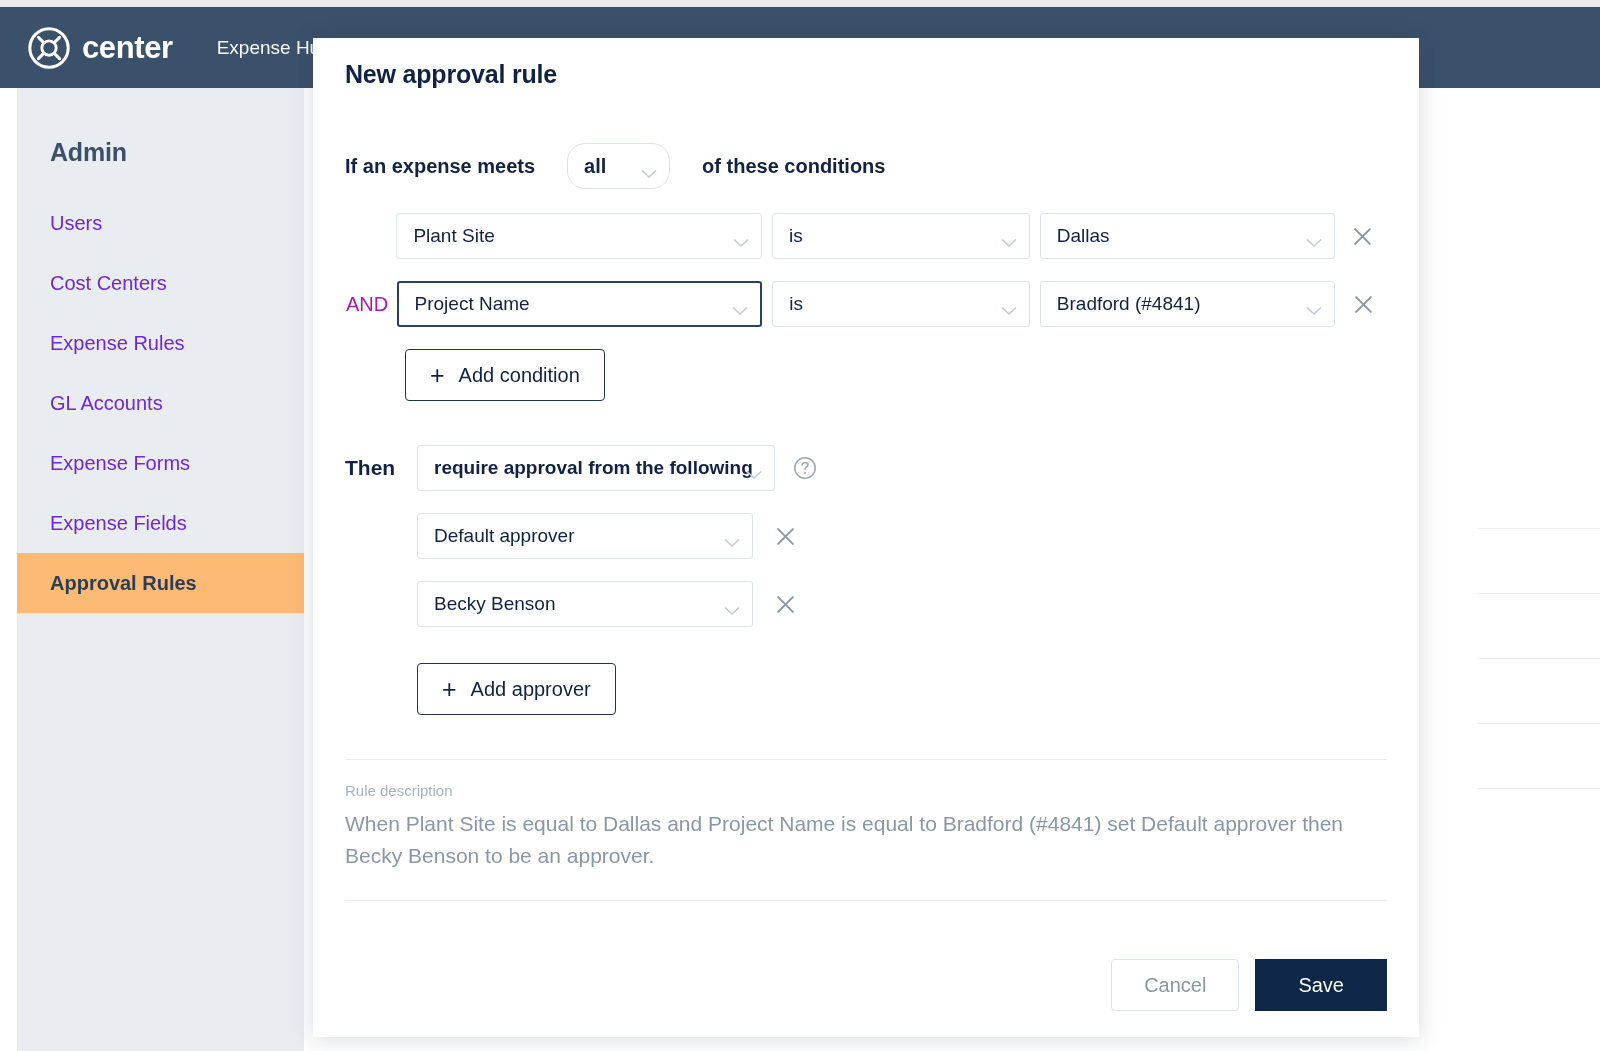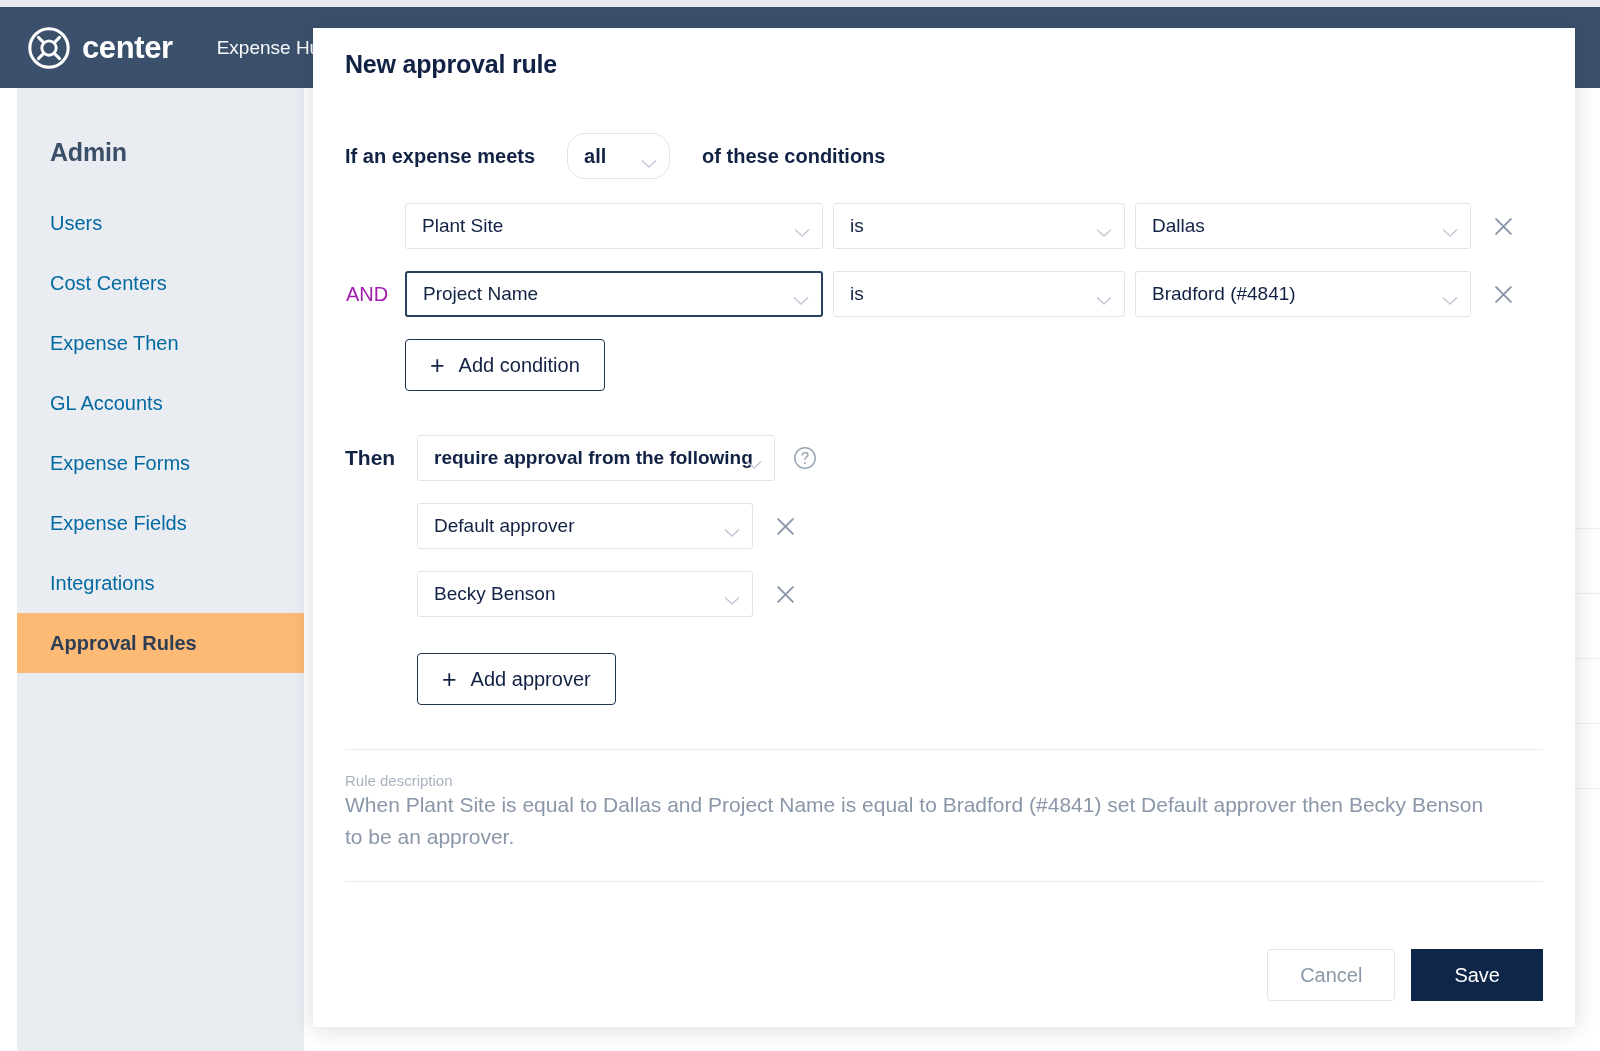--- a/index.html
+++ b/index.html
@@ -66,21 +66,21 @@
     font-weight: 700;
     padding: 50px 0 0 33px;
     letter-spacing: -0.2px;
   }
   .sidebar-list { margin-top: 26px; }
   .sidebar-item {
     height: 60px;
     display: flex;
     align-items: center;
     padding-left: 33px;
-    color: #0369a1;
+    color: #6d28d9;
     font-size: 20px;
   }
   .sidebar-item.active {
     background: #fdba74;
     font-weight: 700;
     color: #2d3e54;
   }
 
   
   .content-bg {
@@ -102,22 +102,22 @@
     justify-content: flex-end;
     padding-right: 18px;
     color: #8b99ad;
     font-size: 19px;
   }
   .bg-row.blank { color: transparent; }
 
   
   .modal {
     position: absolute;
-    left: 313px; top: 28px;
-    width: 1262px; height: 999px;
+    left: 313px; top: 38px;
+    width: 1106px; height: 999px;
     background: #ffffff;
     box-shadow: 0 2px 22px rgba(30,44,66,0.17);
   }
   .modal-inner {
     position: relative;
     width: 100%; height: 100%;
     padding: 0 32px;
   }
   .modal-title {
     color: #122244;
@@ -258,20 +258,21 @@
   }
   .desc-label {
     color: #a8b2c0;
     font-size: 15px;
     margin-top: 22px;
   }
   .desc-text {
     color: #8a97a9;
     font-size: 21px;
     line-height: 32px;
+    margin-top: 9px;
     max-width: 1160px;
   }
   .divider2 {
     border-top: 1px solid #e9ecf0;
     margin-top: 28px;
   }
 
   
   .footer {
     position: absolute;
@@ -333,25 +334,24 @@
       <div class="bg-row">ive</div>
       <div class="bg-row blank"></div>
     </div>
   </div>
 
   <div class="sidebar">
     <div class="sidebar-title">Admin</div>
     <div class="sidebar-list">
       <div class="sidebar-item">Users</div>
       <div class="sidebar-item">Cost Centers</div>
-      <div class="sidebar-item">Expense Then</div>
+      <div class="sidebar-item">Expense Rules</div>
       <div class="sidebar-item">GL Accounts</div>
       <div class="sidebar-item">Expense Forms</div>
       <div class="sidebar-item">Expense Fields</div>
-      <div class="sidebar-item">Integrations</div>
       <div class="sidebar-item active">Approval Rules</div>
     </div>
   </div>
 
   <div class="modal">
     <div class="modal-inner">
 
       <div class="modal-title">New approval rule</div>
 
       <div class="rule-line">

